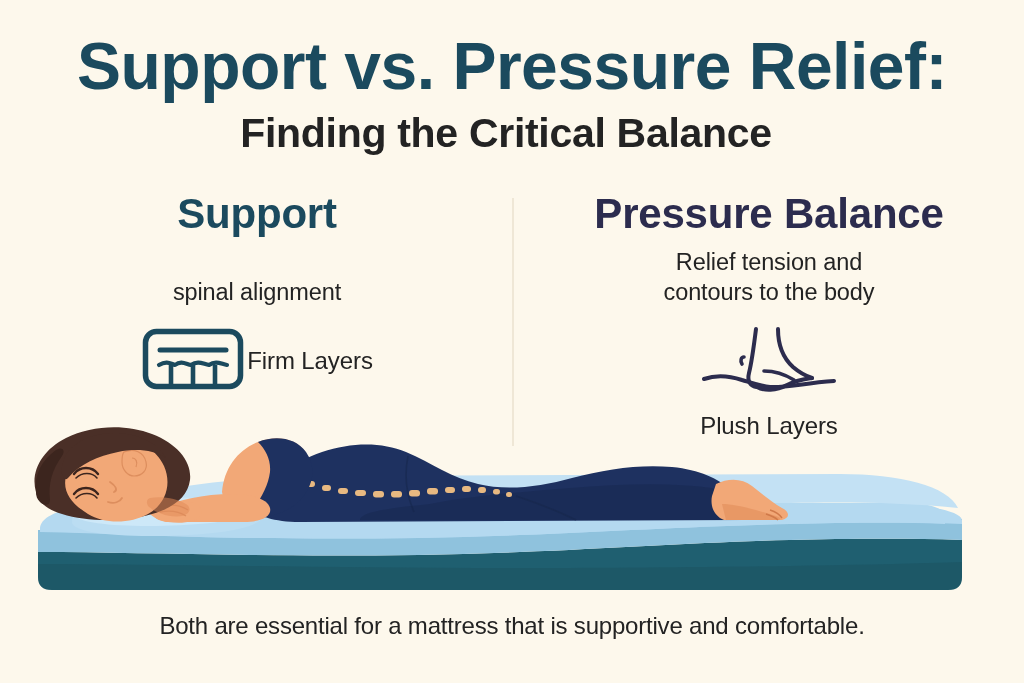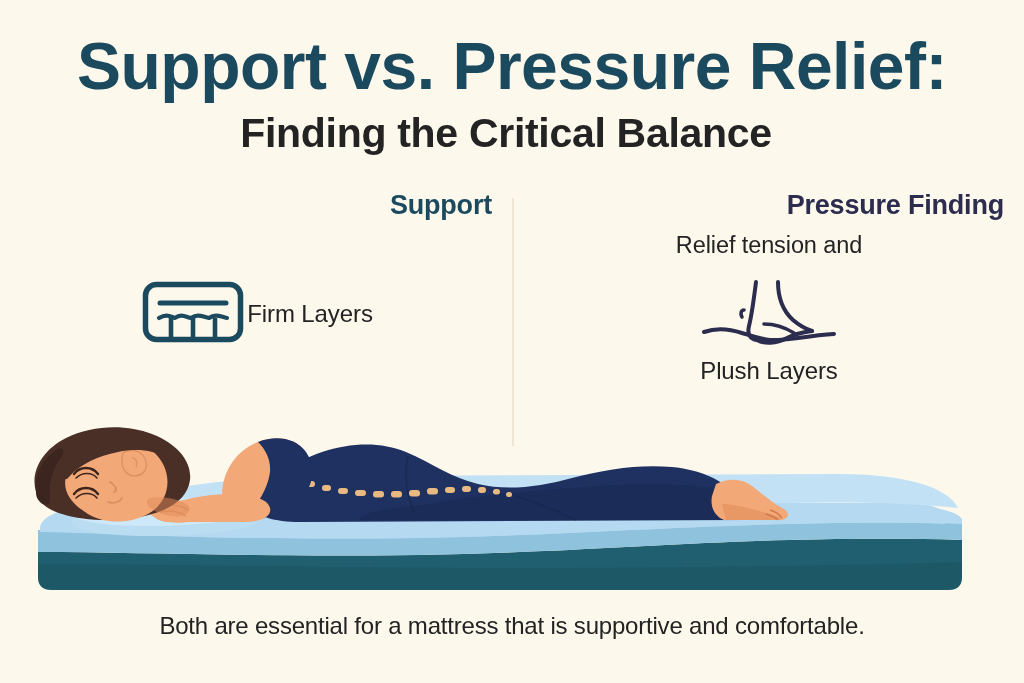--- a/index.html
+++ b/index.html
@@ -65,26 +65,25 @@
   .col {
     position: absolute;
     top: 0;
     width: 470px;
     text-align: center;
   }
   .col-left  { left: 22px; }
   .col-right { left: 534px; }
 
   .col-heading {
-    font-size: 27px;
+    font-size: 42px;
     font-weight: bold;
     margin: 0;
     line-height: 1.15;
     letter-spacing: -0.2px;
-    text-align: right;
   }
   .col-heading.support  { color: #1B4A5E; }
   .col-heading.pressure { color: #2C2C4E; }
 
   .col-desc {
     font-size: 23.5px;
     color: #232323;
     line-height: 1.28;
     margin: 9px 0 0 0;
     letter-spacing: -0.1px;
@@ -96,21 +95,21 @@
     display: flex;
     align-items: center;
     justify-content: center;
     gap: 2px;
   }
   .feature-stacked {
     margin-top: 16px;
     display: flex;
     flex-direction: column;
     align-items: center;
-    gap: 6px;
+    gap: 14px;
   }
   .feature-label {
     font-size: 24px;
     color: #232323;
     letter-spacing: -0.1px;
     line-height: 1.1;
   }
   .icon-firm  { display: block; }
   .icon-plush { display: block; }
 
@@ -150,41 +149,43 @@
   </div>
 
   <div class="columns">
 
     <div class="divider"></div>
 
     <div class="col col-left">
       <h3 class="col-heading support">Support</h3>
       <p class="col-desc">
         <br>
+        <span>spinal alignment</span>
       </p>
 
       <div class="feature">
         <span class="icon-firm">
           <svg width="104" height="64" viewBox="0 0 104 64" fill="none" xmlns="http://www.w3.org/2000/svg">
             <rect x="4.5" y="4.5" width="95" height="55" rx="11" ry="11" stroke="#1B4A5E" stroke-width="5.5" fill="none"></rect>
             <line x1="19" y1="23" x2="85" y2="23" stroke="#1B4A5E" stroke-width="5" stroke-linecap="round"></line>
             <path d="M18 38 C26 33 30 37 34 38 C40 33 45 37 50 38 C57 33 62 37 68 38 C75 33 80 37 86 38" stroke="#1B4A5E" stroke-width="4.2" fill="none" stroke-linecap="round" stroke-linejoin="round"></path>
             <line x1="30" y1="38" x2="30" y2="59" stroke="#1B4A5E" stroke-width="4.6"></line>
             <line x1="52" y1="38" x2="52" y2="59" stroke="#1B4A5E" stroke-width="4.6"></line>
             <line x1="74" y1="38" x2="74" y2="59" stroke="#1B4A5E" stroke-width="4.6"></line>
           </svg>
         </span>
         <span class="feature-label">Firm Layers</span>
       </div>
     </div>
 
     <div class="col col-right">
-      <h3 class="col-heading pressure">Pressure Finding</h3>
+      <h3 class="col-heading pressure">Pressure Balance</h3>
       <p class="col-desc">
         <span>Relief tension and</span><br>
+        <span>contours to the body</span>
       </p>
 
       <div class="feature-stacked">
         <span class="icon-plush">
           <svg width="150" height="72" viewBox="0 0 150 72" fill="none" xmlns="http://www.w3.org/2000/svg">
             <path d="M62 6 C60 22 58 38 55 50 C53 58 56 63 63 64" stroke="#2C2C4E" stroke-width="4" fill="none" stroke-linecap="round"></path>
             <path d="M84 6 C84 20 88 34 99 44 C106 50 112 53 118 55" stroke="#2C2C4E" stroke-width="4" fill="none" stroke-linecap="round"></path>
             <path d="M63 64 C70 68 82 68 93 62 C103 57 112 56 118 55" stroke="#2C2C4E" stroke-width="4" fill="none" stroke-linecap="round"></path>
             <path d="M70 48 C80 48 92 52 100 57" stroke="#2C2C4E" stroke-width="3.6" fill="none" stroke-linecap="round"></path>
             <path d="M48 41 C46 38 47 34 50 34" stroke="#2C2C4E" stroke-width="3.6" fill="none" stroke-linecap="round"></path>

